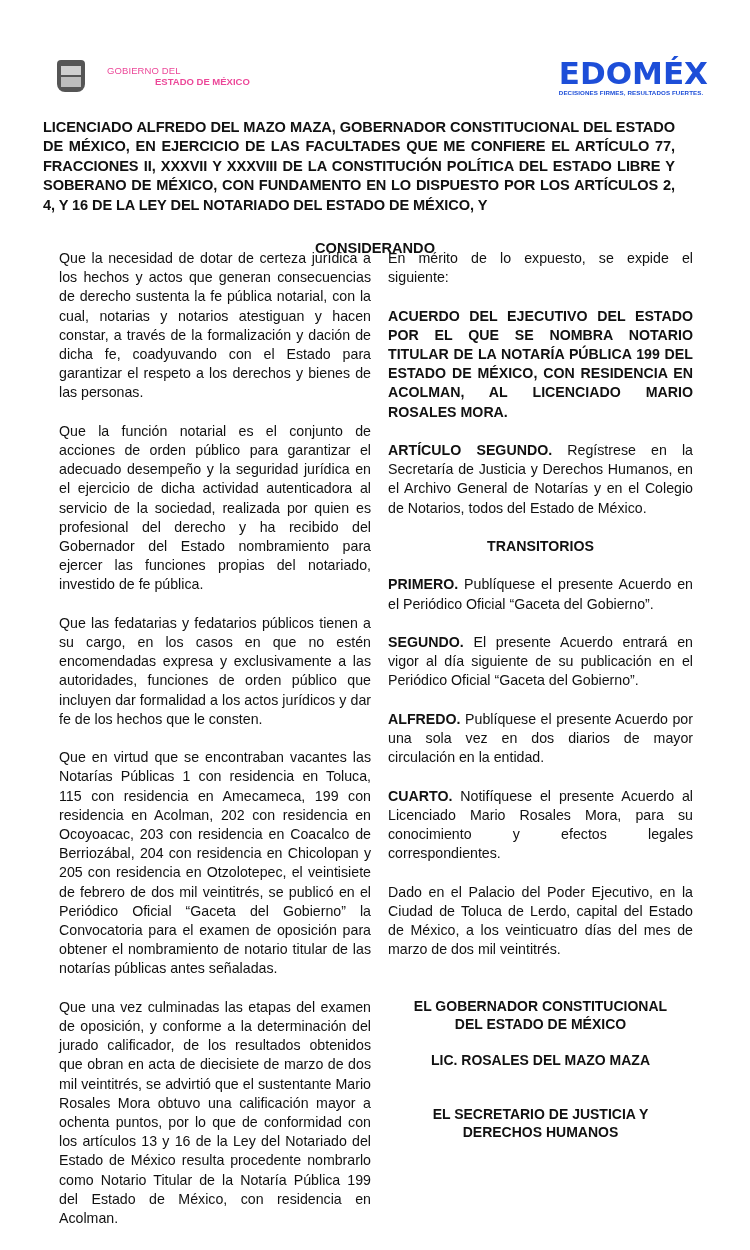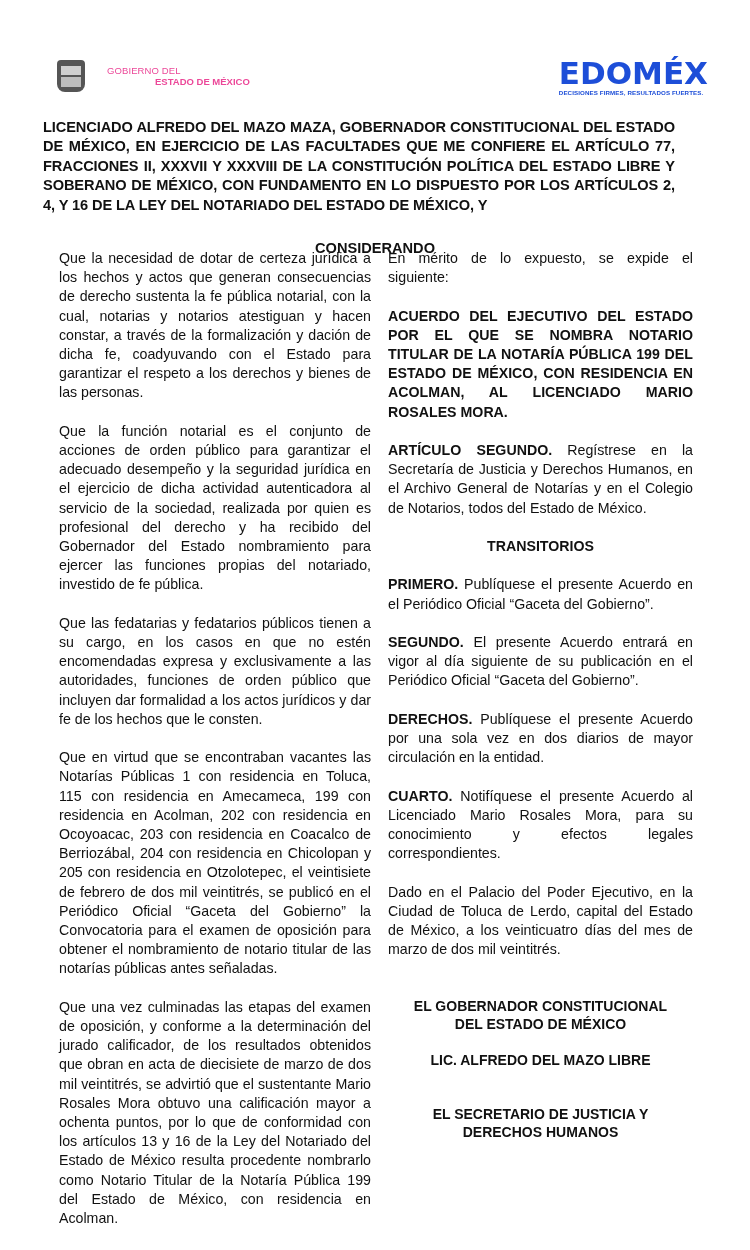--- a/index.html
+++ b/index.html
@@ -56,30 +56,30 @@
   <p>Que una vez culminadas las etapas del examen de oposición, y conforme a la determinación del jurado calificador, de los resultados obtenidos que obran en acta de diecisiete de marzo de dos mil veintitrés, se advirtió que el sustentante Mario Rosales Mora obtuvo una calificación mayor a ochenta puntos, por lo que de conformidad con los artículos 13 y 16 de la Ley del Notariado del Estado de México resulta procedente nombrarlo como Notario Titular de la Notaría Pública 199 del Estado de México, con residencia en Acolman.</p>
 </div>
 
 <div class="col col-right">
   <p>En mérito de lo expuesto, se expide el siguiente:</p>
   <p class="bold">ACUERDO DEL EJECUTIVO DEL ESTADO POR EL QUE SE NOMBRA NOTARIO TITULAR DE LA NOTARÍA PÚBLICA 199 DEL ESTADO DE MÉXICO, CON RESIDENCIA EN ACOLMAN, AL LICENCIADO MARIO ROSALES MORA.</p>
   <p><span class="bold">ARTÍCULO SEGUNDO.</span><span> Regístrese en la Secretaría de Justicia y Derechos Humanos, en el Archivo General de Notarías y en el Colegio de Notarios, todos del Estado de México.</span></p>
   <p class="bold center">TRANSITORIOS</p>
   <p><span class="bold">PRIMERO.</span><span> Publíquese el presente Acuerdo en el Periódico Oficial “Gaceta del Gobierno”.</span></p>
   <p><span class="bold">SEGUNDO.</span><span> El presente Acuerdo entrará en vigor al día siguiente de su publicación en el Periódico Oficial “Gaceta del Gobierno”.</span></p>
-  <p><span class="bold">DERECHOS.</span><span> Publíquese el presente Acuerdo por una sola vez en dos diarios de mayor circulación en la entidad.</span></p>
+  <p><span class="bold">ALFREDO.</span><span> Publíquese el presente Acuerdo por una sola vez en dos diarios de mayor circulación en la entidad.</span></p>
   <p><span class="bold">CUARTO.</span><span> Notifíquese el presente Acuerdo al Licenciado Mario Rosales Mora, para su conocimiento y efectos legales correspondientes.</span></p>
   <p>Dado en el Palacio del Poder Ejecutivo, en la Ciudad de Toluca de Lerdo, capital del Estado de México, a los veinticuatro días del mes de marzo de dos mil veintitrés.</p>
 
   <div class="gap-sm"></div>
   <div class="sig">
     <div>EL GOBERNADOR CONSTITUCIONAL</div>
     <div>DEL ESTADO DE MÉXICO</div>
     <div class="gap-sm"></div>
-    <div>LIC. ALFREDO DEL MAZO LIBRE</div>
+    <div>LIC. ROSALES DEL MAZO MAZA</div>
   </div>
   <div class="gap-lg"></div>
   <div class="sig">
     <div>EL SECRETARIO DE JUSTICIA Y</div>
     <div>DERECHOS HUMANOS</div>
     <div class="gap-sm"></div>
 
   </div>
 </div>
 

